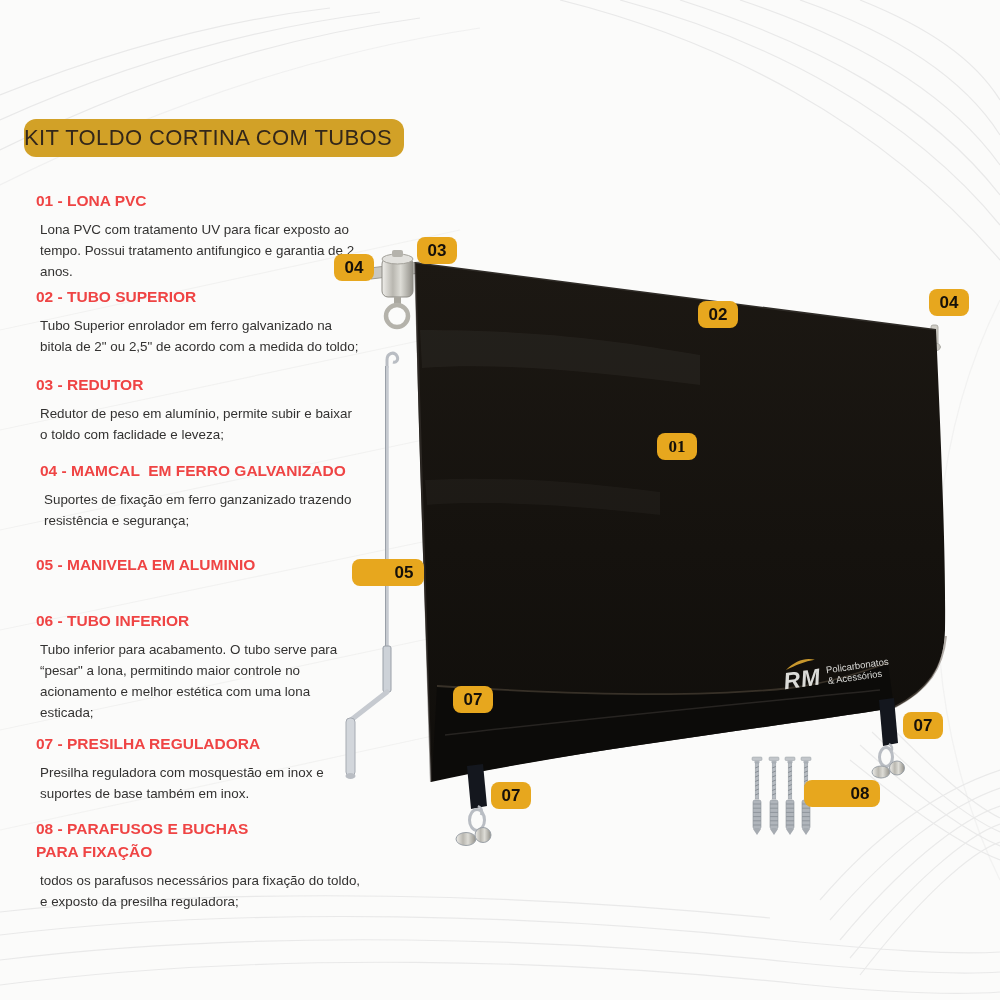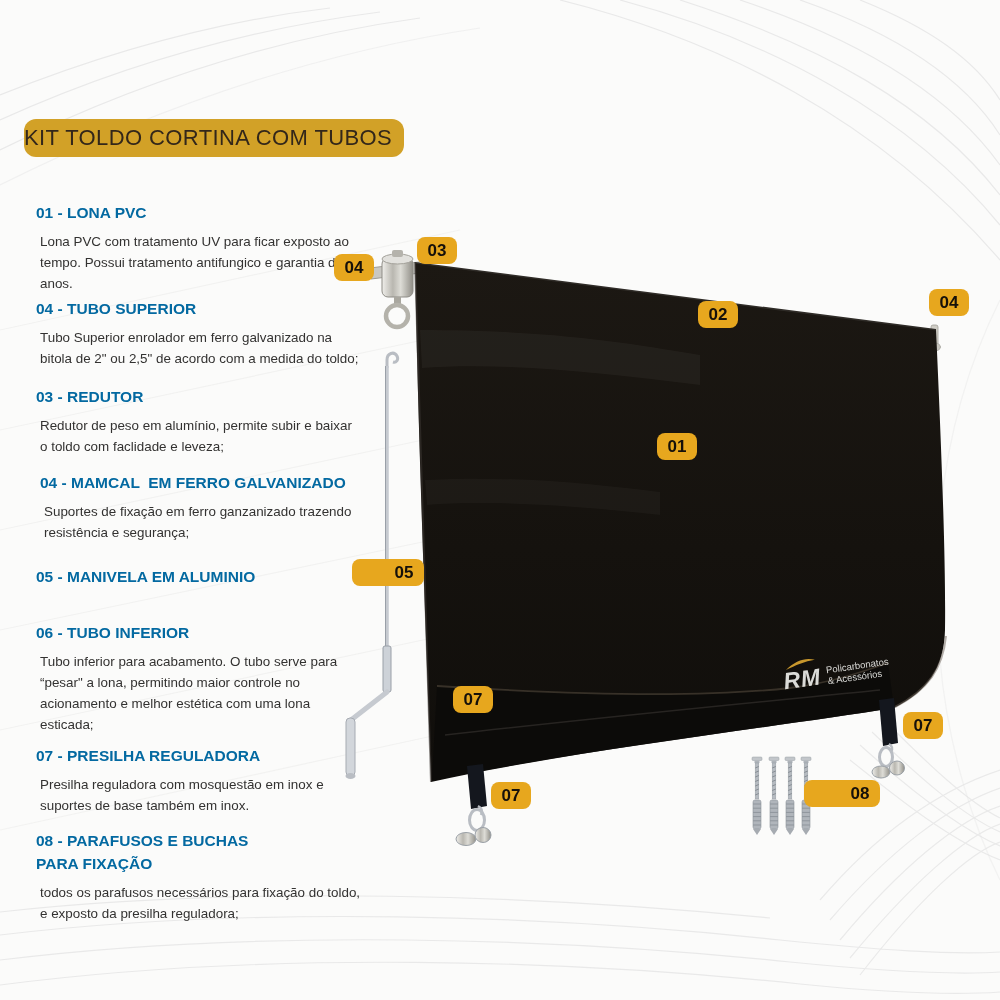--- a/index.html
+++ b/index.html
@@ -6,30 +6,30 @@
   body{width:1000px;height:1000px;position:relative;overflow:hidden;
        background:#fbfbfa;font-family:"Liberation Sans",sans-serif;}
   .art{position:absolute;left:0;top:0;pointer-events:none;}
 
   .banner{position:absolute;left:24px;top:119px;width:380px;height:38px;
           background:#d2a127;border-radius:12px;display:flex;align-items:center;
           box-sizing:border-box;}
   .banner span{font-size:22px;letter-spacing:.4px;color:#33271a;font-weight:500;}
 
   .sec{position:absolute;left:36px;width:362px;color:#333231;}
-  .sec h3{margin:12px 0 7px 0;font-size:15.5px;font-weight:bold;color:#0369a1;
+  .sec h3{margin:0 0 7px 0;font-size:15.5px;font-weight:bold;color:#ef4444;
           white-space:pre-wrap;line-height:23px;}
   .sec p{margin:4px;font-size:13.4px;line-height:21px;white-space:pre-wrap;}
 
   .badge{position:absolute;width:40px;height:27px;background:#e7a71e;border-radius:8px;
          display:flex;align-items:center;justify-content:center;
          font-size:17px;font-weight:bold;color:#15100a;}
   .b03{left:401px;top:237px;margin-left:16px;} .b04l{left:334px;top:254px;}
   .b02{left:698px;top:301px;} .b04r{left:929px;top:289px;}
-  .b01{left:657px;top:433px;} .b05{left:352px;top:559px;padding-left:32px;}
+  .b01{left:657px;top:433px;font-family:Liberation Serif, serif;} .b05{left:352px;top:559px;padding-left:32px;}
   .b06{left:453px;top:686px;} .b07r{left:903px;top:712px;}
   .b07l{left:491px;top:782px;} .b08{left:804px;top:780px;padding-left:36px;}
 
   .watermark{position:absolute;left:783px;top:663px;transform:rotate(-8deg);
              display:flex;align-items:center;gap:6px;opacity:.92;}
   .wm-brand{position:relative;color:#ededea;font-weight:bold;font-style:italic;
             font-size:23px;letter-spacing:1px;line-height:20px;}
   .wm-swoosh{position:absolute;left:2px;top:-11px;}
   .wm-lines{display:flex;flex-direction:column;color:#e8e8e5;font-size:9.5px;line-height:11px;}
 </style>
@@ -179,21 +179,21 @@
   <span>KIT TOLDO CORTINA COM TUBOS</span>
 </div>
 
 <div class="sec" style="top:189px">
   <h3>01 - LONA PVC</h3>
   <p>Lona PVC com tratamento UV para ficar exposto ao
 tempo. Possui tratamento antifungico e garantia de 2
 anos.</p>
 </div>
 <div class="sec" style="top:285px">
-  <h3>04 - TUBO SUPERIOR</h3>
+  <h3>02 - TUBO SUPERIOR</h3>
   <p>Tubo Superior enrolador em ferro galvanizado na
 bitola de 2" ou 2,5" de acordo com a medida do toldo;</p>
 </div>
 <div class="sec" style="top:373px">
   <h3>03 - REDUTOR</h3>
   <p>Redutor de peso em alumínio, permite subir e baixar
 o toldo com faclidade e leveza;</p>
 </div>
 <div class="sec" style="top:459px;left:40px">
   <h3>04 - MAMCAL  EM FERRO GALVANIZADO</h3>

